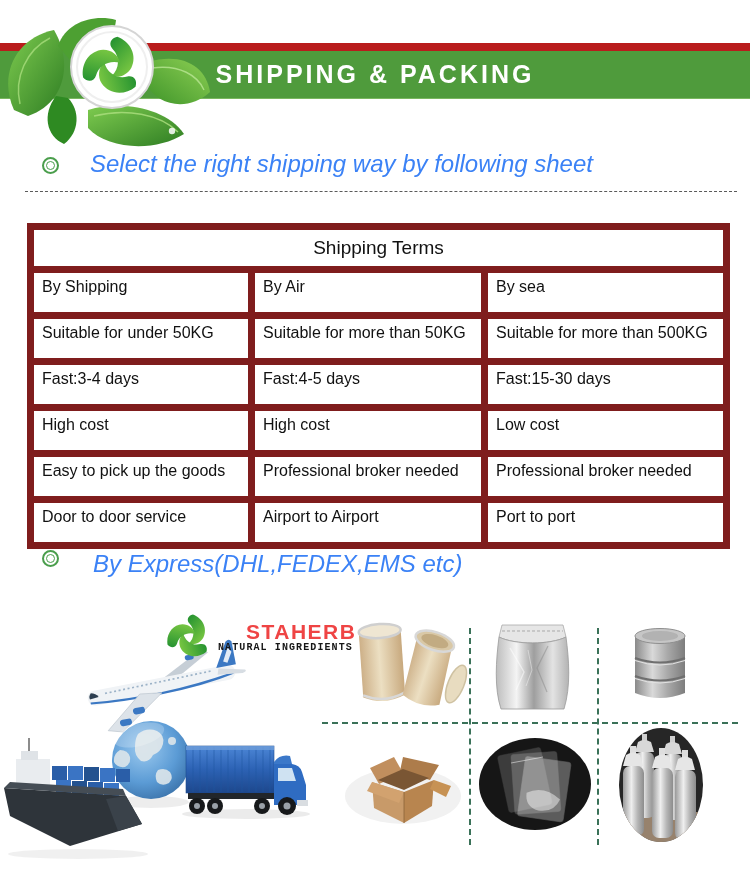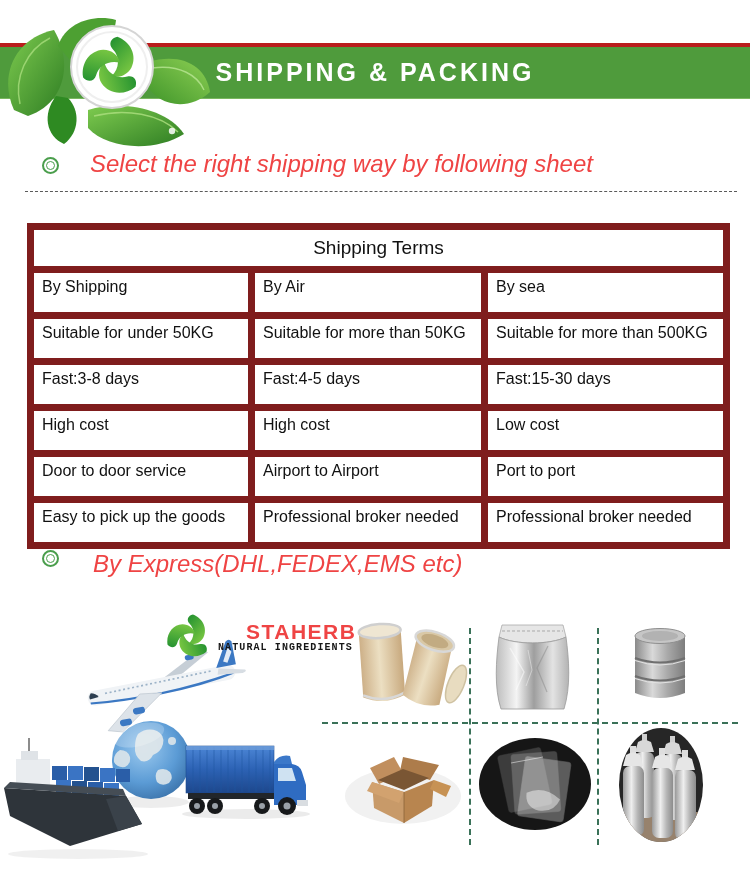--- a/index.html
+++ b/index.html
@@ -1,31 +1,31 @@
 <!DOCTYPE html>
 <html><head>
 <meta charset="utf-8">
 <style>
   html,body{margin:0;padding:0;background:#ffffff;}
   #page{position:relative;width:750px;height:880px;background:#ffffff;overflow:hidden;
         font-family:"Liberation Sans","DejaVu Sans",sans-serif;color:#222;}
 
   
   .banner{position:absolute;left:0;top:43px;width:750px;height:56px;background:#4f9b3c;
-          border-top:4px solid #b91c1c;border-bottom:1px solid #79b75f;box-sizing:border-box;}
+          border-top:8px solid #b91c1c;border-bottom:1px solid #79b75f;box-sizing:border-box;}
   .banner-title{position:absolute;left:0;top:0;width:100%;height:100%;display:flex;
           align-items:center;justify-content:center;color:#ffffff;font-size:25px;font-weight:bold;
           letter-spacing:3px;}
   .brand-leaves{position:absolute;left:0;top:12px;}
 
   
   .ring-bullet{position:absolute;width:13px;height:13px;border:2px solid #4a9e4c;border-radius:50%;
           display:flex;align-items:center;justify-content:center;}
   .ring-bullet i{display:block;width:7px;height:7px;border:1.5px solid #4a9e4c;border-radius:50%;}
-  .h-text{position:absolute;font-size:24px;font-style:italic;color:#ef4444;white-space:nowrap;}
+  .h-text{position:absolute;font-size:24px;font-style:italic;color:#3b82f6;white-space:nowrap;}
   #bullet1{left:42px;top:157px;}
   #h1text{left:90px;top:150px;}
   .dotted-sep{position:absolute;left:25px;top:191px;width:712px;height:0;
           border-top:1.5px dashed #5a5a5a;}
   #bullet2{left:42px;top:550px;}
   #h2text{left:93px;top:543px;margin-top:7px;}
 
   
   .terms-table{position:absolute;left:27px;top:223px;width:696px;border-collapse:collapse;
           table-layout:fixed;}
@@ -118,38 +118,38 @@
         <td>By Shipping</td>
         <td>By Air</td>
         <td>By sea</td>
       </tr>
       <tr>
         <td>Suitable for under 50KG</td>
         <td>Suitable for more than 50KG</td>
         <td>Suitable for more than 500KG</td>
       </tr>
       <tr>
-        <td>Fast:3-8 days</td>
+        <td>Fast:3-4 days</td>
         <td>Fast:4-5 days</td>
         <td>Fast:15-30 days</td>
       </tr>
       <tr>
         <td>High cost</td>
         <td>High cost</td>
         <td>Low cost</td>
       </tr>
       <tr>
+        <td>Easy to pick up the goods</td>
+        <td>Professional broker needed</td>
+        <td>Professional broker needed</td>
+      </tr>
+      <tr>
         <td>Door to door service</td>
         <td>Airport to Airport</td>
         <td>Port to port</td>
-      </tr>
-      <tr>
-        <td>Easy to pick up the goods</td>
-        <td>Professional broker needed</td>
-        <td>Professional broker needed</td>
       </tr>
     </tbody>
   </table>
 
   <span id="bullet2" class="ring-bullet">
       <i></i>
     </span>
   <div id="h2text" class="h-text">By Express(DHL,FEDEX,EMS etc)</div>
 
   <svg class="abs" style="left:0;top:618px" width="340" height="262" viewBox="0 0 340 262">

